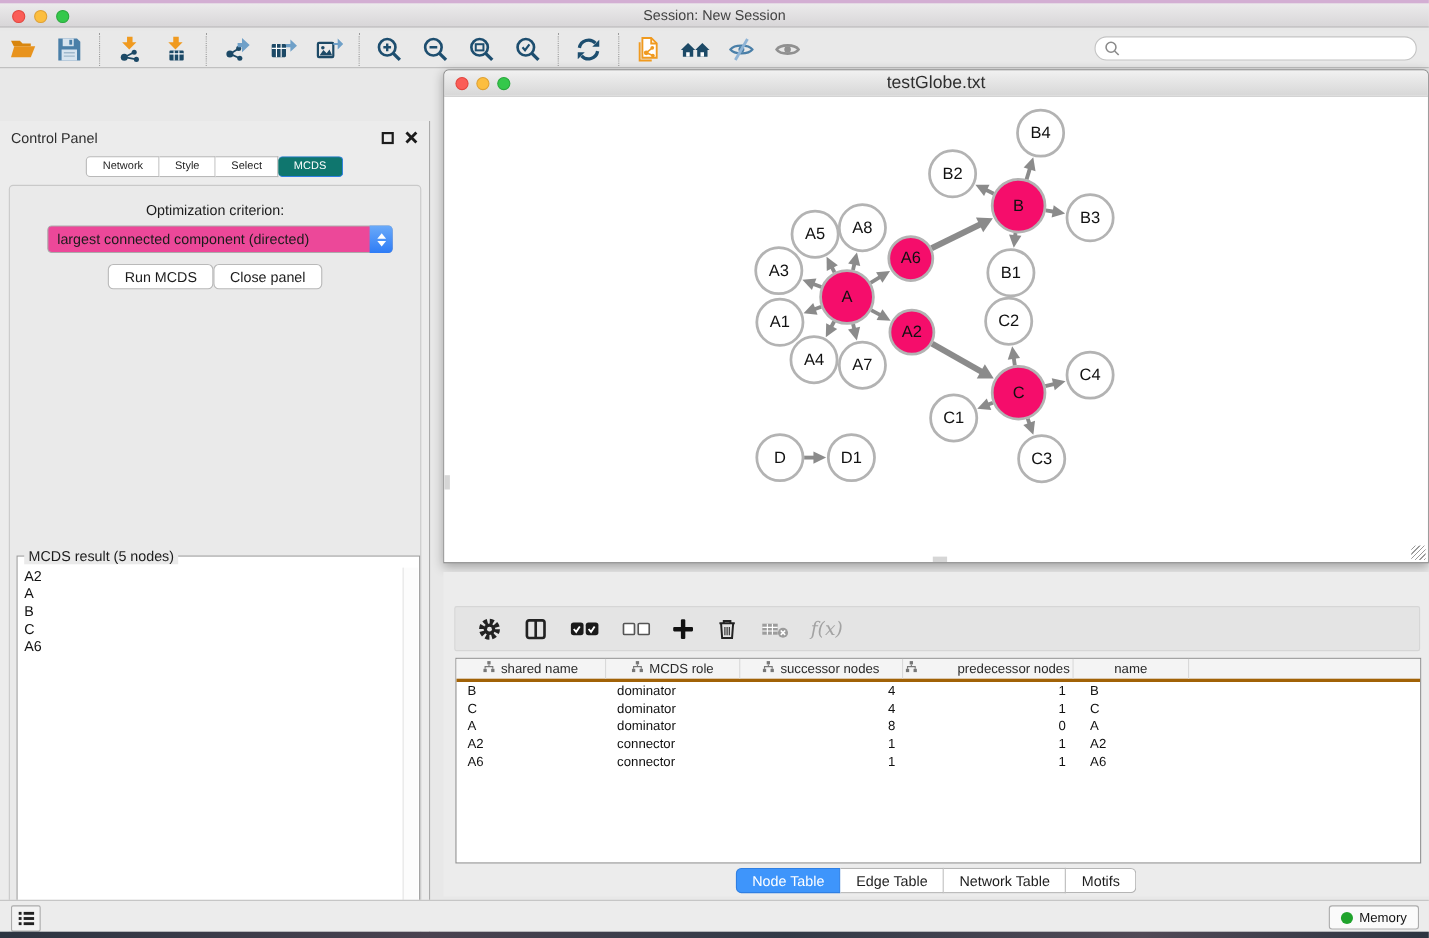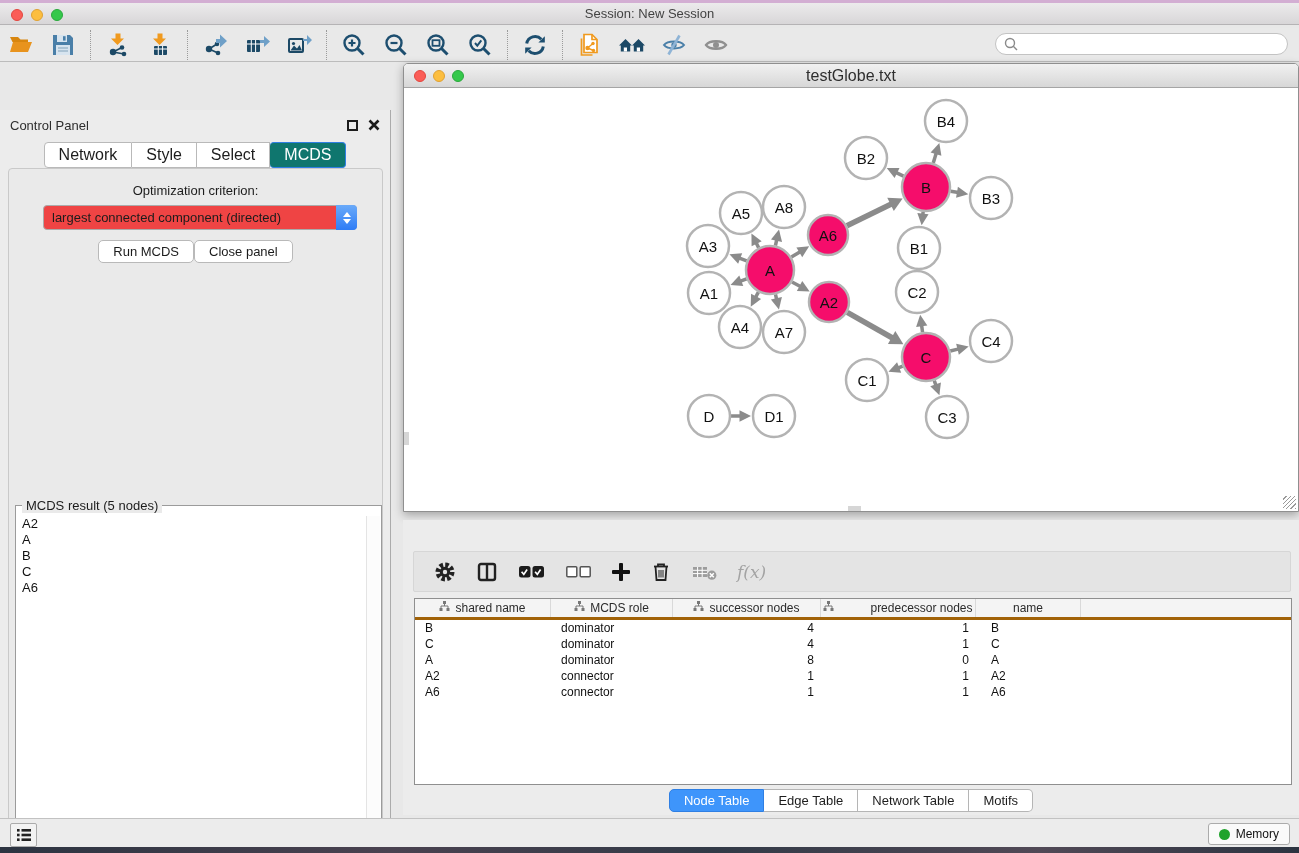--- a/index.html
+++ b/index.html
@@ -26,28 +26,28 @@
   .searchbox { position:absolute; right:11px; top:5px; width:293px; height:22px; background:#fff;
     border:1px solid #c3c3c3; border-radius:11px; display:flex; align-items:center; padding-left:7px; }
   .searchbox input { border:none; outline:none; flex:1; height:18px; font-size:12px; background:transparent; }
 
   
   .control-panel { position:absolute; left:0; top:62px; width:391px; height:756px; background:#ececec; border-right:1px solid #ababab;margin-top:48px; }
   .cp-header { height:30px; display:flex; align-items:center; padding:0 10px; font-size:13px; color:#2e2e2e; }
   .panel-ctl { margin-left:auto; display:flex; gap:10px; align-items:center; }
   .float-box { width:11px; height:11px; border:2px solid #1c1c1c; display:inline-block; }
   .cp-tabs { position:absolute; left:0; top:32px; width:100%; display:flex; justify-content:center; }
-  .cp-tab { font-size:16px; padding:3px 14px; background:#fff; border:1px solid #b9b9b9; border-left:none; color:#1d1d1d; cursor:pointer; }
+  .cp-tab { font-size:10px; padding:3px 14px; background:#fff; border:1px solid #b9b9b9; border-left:none; color:#1d1d1d; cursor:pointer; }
   .cp-tab:first-child { border-left:1px solid #b9b9b9; border-radius:4px 0 0 4px; }
   .cp-tab:last-child { border-radius:0 4px 4px 0; }
   .cp-tab.active { background:#0f766e; border-color:#2f7fe3; color:#fff; border-radius:4px; }
   .cp-content { position:absolute; left:8px; top:58px; width:375px; height:683px; background:#eaeaea;
     border:1px solid #c9c9c9; border-radius:4px; }
   .opt-label { text-align:center; margin-top:14px; font-size:13px; color:#1c1c1c; }
-  .select { position:absolute; left:34px; top:36px; width:314px; height:25px; background:#ef4444;
+  .select { position:absolute; left:34px; top:36px; width:314px; height:25px; background:#ec4899;
     border:1px solid #ababab; border-radius:4px; display:flex; align-items:center; font-size:13px; color:#1c1c1c; cursor:pointer; }
   .select .sel-text { padding-left:8px; flex:1; white-space:nowrap; overflow:hidden; }
   .stepper { width:21px; height:25px; margin-right:-1px; background:linear-gradient(#6aaaf9,#2e7cf6);
     border-radius:0 4px 4px 0; display:flex; flex-direction:column; align-items:center; justify-content:center; gap:2px; }
   .stepper i { width:0; height:0; border-left:4px solid transparent; border-right:4px solid transparent; }
   .stepper .up { border-bottom:5px solid #fff; }
   .stepper .down { border-top:5px solid #fff; }
   .btn-row { position:absolute; left:0; top:71px; width:100%; display:flex; justify-content:center; }
   .push-btn { background:#fff; border:1px solid #b9b9b9; border-radius:5px; font-size:13px; color:#1c1c1c;
     padding:3px 14px; cursor:pointer; }

